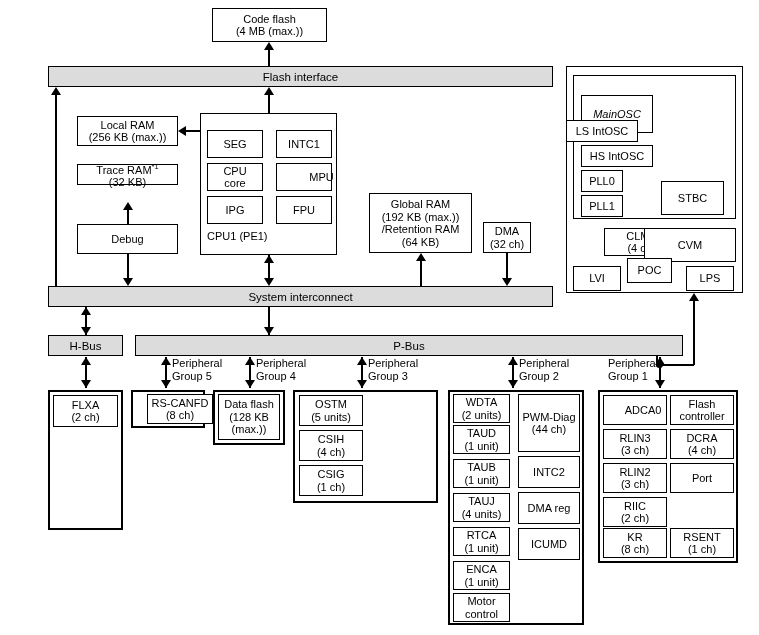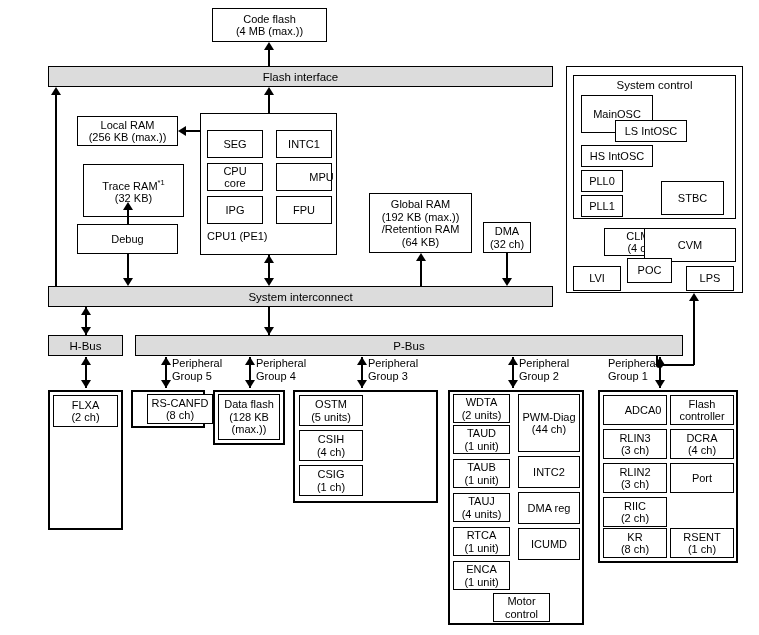--- a/index.html
+++ b/index.html
@@ -38,21 +38,21 @@
 
   <div class="ln vln" style="left:55px;top:94px;height:192px;"></div>
   <div class="ah up" style="left:51px;top:87px;"></div>
 
   <div class="ln vln" style="left:268px;top:94px;height:19px;"></div>
   <div class="ah up" style="left:264px;top:87px;"></div>
 
   <div class="box" style="left:77px;top:116px;width:101px;height:30px;">Local RAM
 (256 KB (max.))</div>
 
-  <div class="box" style="left:83px;top:164px;width:101px;height:53px;">
+  <div class="box" style="left:77px;top:164px;width:101px;height:21px;">
     <span><span>Trace RAM</span><sup>*1</sup><br><span>(32 KB)</span></span>
   </div>
 
   <div class="box" style="left:77px;top:224px;width:101px;height:30px;">Debug</div>
 
   <div class="ln vln" style="left:127px;top:209px;height:15px;"></div>
   <div class="ah up" style="left:123px;top:202px;"></div>
 
   <div class="ln vln" style="left:127px;top:254px;height:24px;"></div>
   <div class="ah dn" style="left:123px;top:278px;"></div>
@@ -83,24 +83,23 @@
 
   <div class="ln vln" style="left:420px;top:260px;height:26px;"></div>
   <div class="ah up" style="left:416px;top:253px;"></div>
 
   <div class="ln vln" style="left:506px;top:253px;height:25px;"></div>
   <div class="ah dn" style="left:502px;top:278px;"></div>
 
   <div class="box" style="left:566px;top:66px;width:177px;height:227px;display:block;"></div>
 
   <div class="box" style="left:573px;top:75px;width:163px;height:144px;display:block;"></div>
-  <div class="lbl" style="left:573px;top:79px;width:163px;text-align:center;font-size:11.5px;">System control</div>
-
-  <div class="box" style="left:581px;top:95px;width:72px;height:38px;">MainOSC</div>
-  <div class="box" style="left:615px;top:120px;width:72px;height:22px;text-align:right;">LS IntOSC</div>
+
+  <div class="box" style="left:581px;top:95px;width:72px;height:38px;font-style:italic;">MainOSC</div>
+  <div class="box" style="left:566px;top:120px;width:72px;height:22px;text-align:right;">LS IntOSC</div>
   <div class="box" style="left:581px;top:145px;width:72px;height:22px;">HS IntOSC</div>
   <div class="box" style="left:581px;top:170px;width:42px;height:22px;">PLL0</div>
   <div class="box" style="left:581px;top:195px;width:42px;height:22px;">PLL1</div>
   <div class="box" style="left:661px;top:181px;width:63px;height:34px;">STBC</div>
 
   <div class="box" style="left:604px;top:228px;width:63px;height:28px;padding-left:12px;">CLMA
 (4 ch)</div>
   <div class="box" style="left:644px;top:228px;width:92px;height:34px;">CVM</div>
   <div class="box" style="left:573px;top:266px;width:48px;height:25px;">LVI</div>
   <div class="box" style="left:627px;top:258px;width:45px;height:25px;">POC</div>
@@ -185,21 +184,21 @@
   <div class="box" style="left:453px;top:425px;width:57px;height:29px;">TAUD
 (1 unit)</div>
   <div class="box" style="left:453px;top:459px;width:57px;height:29px;">TAUB
 (1 unit)</div>
   <div class="box" style="left:453px;top:493px;width:57px;height:29px;">TAUJ
 (4 units)</div>
   <div class="box" style="left:453px;top:527px;width:57px;height:29px;">RTCA
 (1 unit)</div>
   <div class="box" style="left:453px;top:561px;width:57px;height:29px;">ENCA
 (1 unit)</div>
-  <div class="box" style="left:453px;top:593px;width:57px;height:29px;margin-left:40px;">Motor
+  <div class="box" style="left:453px;top:593px;width:57px;height:29px;">Motor
 control</div>
 
   <div class="box" style="left:518px;top:394px;width:62px;height:58px;">PWM-Diag
 (44 ch)</div>
   <div class="box" style="left:518px;top:456px;width:62px;height:32px;">INTC2</div>
   <div class="box" style="left:518px;top:528px;width:62px;height:32px;">ICUMD</div>
   <div class="box" style="left:518px;top:492px;width:62px;height:32px;">DMA reg</div>
 
   <div class="group" style="left:598px;top:390px;width:140px;height:173px;"></div>
   <div class="box" style="left:603px;top:395px;width:64px;height:30px;padding-left:16px;">ADCA0</div>

